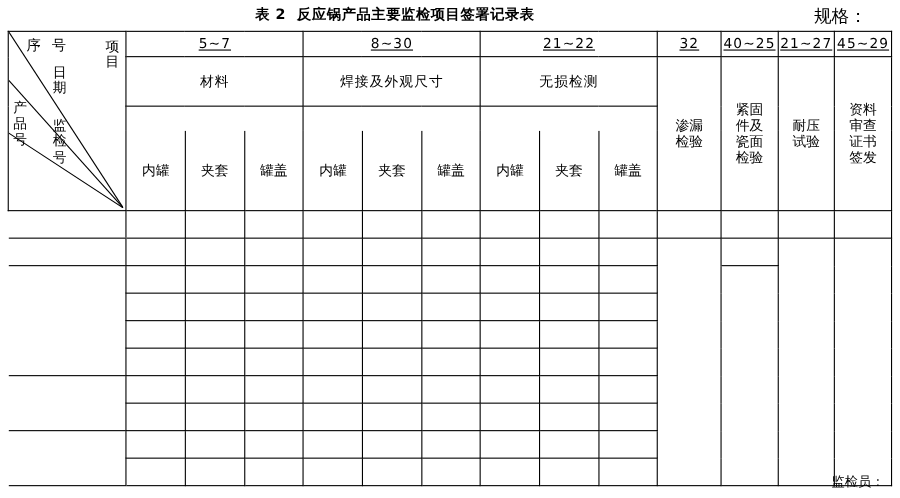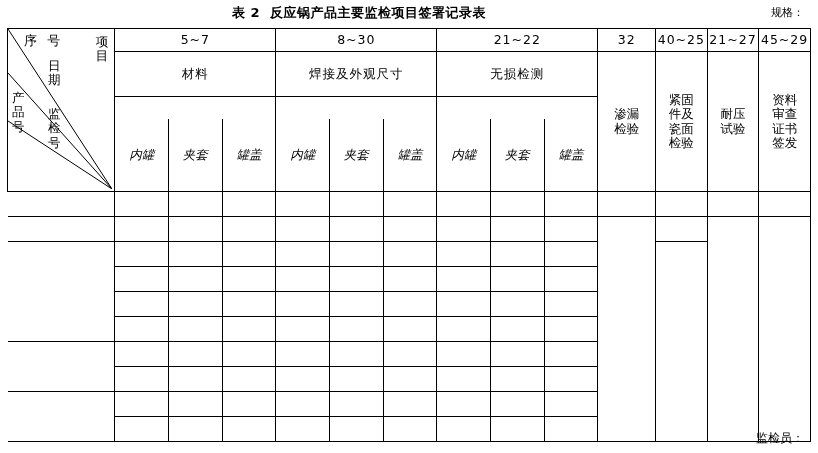--- a/index.html
+++ b/index.html
@@ -36,23 +36,23 @@
     font-size: 13px;
     font-weight: bold;
     letter-spacing: 0.5px;
     white-space: nowrap;
   }
   .title-main .tnum {
     margin-right: 10px;
   }
   .spec-label {
     position: absolute;
-    right: 14px;
+    right: 30px;
     top: 3px;
-    font-size: 11px;
+    font-size: 16px;
     white-space: nowrap;
   }
   
   .footer-label {
     position: absolute;
     right: 14px;
     bottom: 6px;
     font-size: 12px;
     white-space: nowrap;
   }
@@ -70,28 +70,28 @@
     padding: 0;
     text-align: center;
     vertical-align: middle;
     font-size: 12.5px;
     line-height: 1.15;
   }
   
   .hdr {
     font-size: 13px;
     letter-spacing: 1px;
+    text-decoration: underline;
   }
   .grp {
     font-size: 13px;
     letter-spacing: 1px;
   }
   .sub {
     font-size: 13px;
-    font-style: italic;
   }
   .vert {
     font-size: 12.5px;
     line-height: 1.25;
     letter-spacing: 0px;
   }
   .vert span {
     display: block;
   }
   

